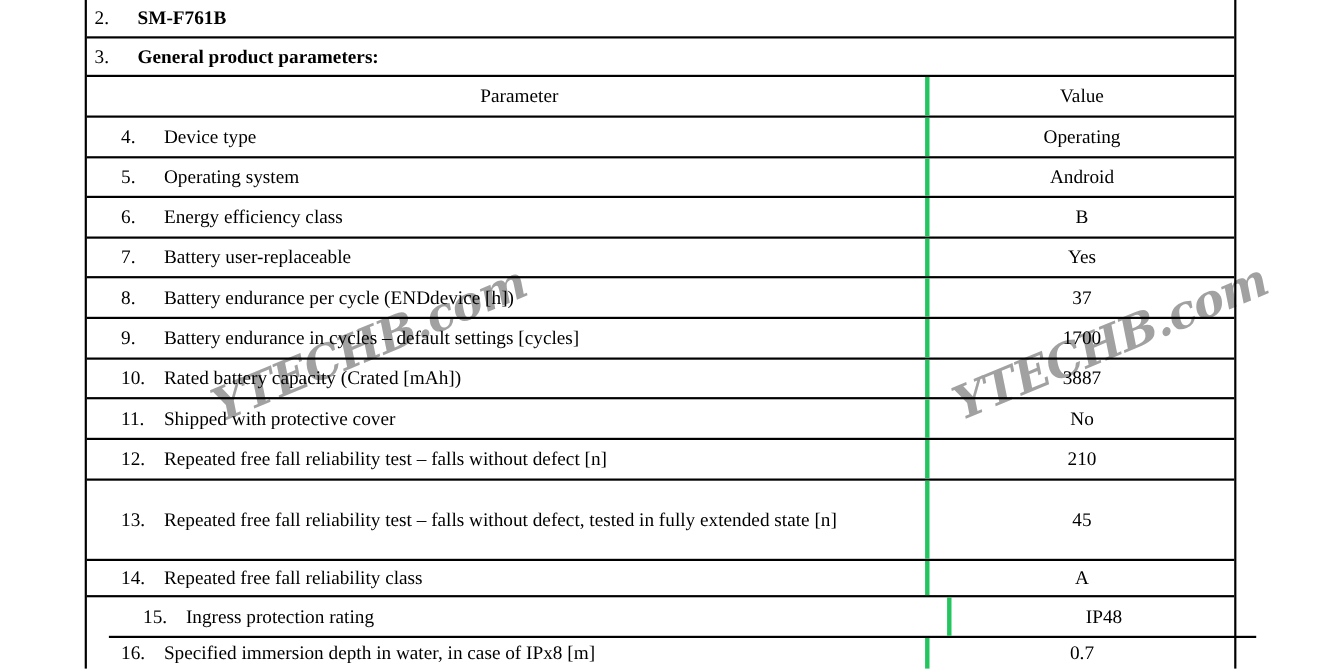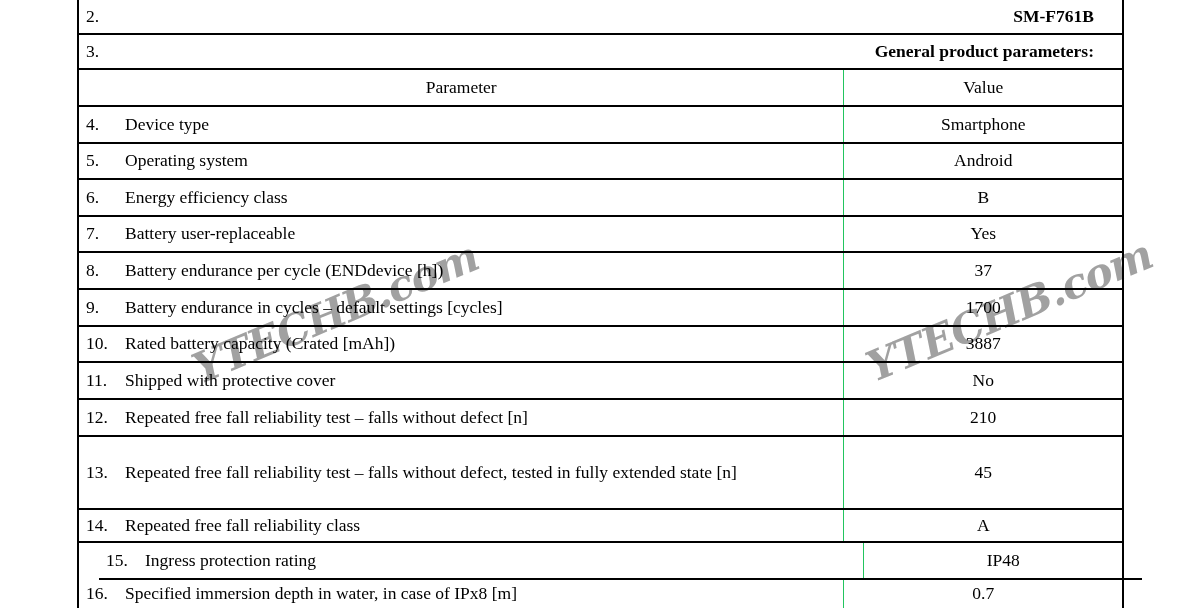--- a/index.html
+++ b/index.html
@@ -56,37 +56,38 @@
   .cell {
     display: flex;
     align-items: center;
     box-sizing: border-box;
     font-size: 17.5px;
     line-height: 1.22;
   }
   .full-cell { width: 100%; }
   .param-cell {
     width: 855px;
-    border-right: 1px solid #22c55e;
+    border-right: 4px solid #22c55e;
+    padding-left: 24px;
   }
   .value-cell {
     width: 310px;
     justify-content: center;
     text-align: center;
   }
   .num {
     flex: 0 0 46px;
     padding-left: 7px;
     box-sizing: border-box;
   }
   .ptext {
     flex: 1 1 auto;
     padding-right: 28px;
   }
-  .bold { font-weight: bold; text-align: right; }
+  .bold { font-weight: bold; }
   .center-head { justify-content: center; text-align: center; }
   
   .h-r2   { height: 35px; }
   .h-r3   { height: 35px; }
   .h-head { height: 37px; }
   .h-a    { height: 37px; }
   .h-b    { height: 36px; }
   .h-tall { height: 73px; }
   .h-r14  { height: 33px; }
   .h-r15  { height: 37px; margin-left: 20px; }
@@ -119,21 +120,21 @@
     <div class="trow h-head">
       <div class="cell param-cell center-head">Parameter</div>
       <div class="cell value-cell">Value</div>
     </div>
 
     <div class="trow h-a">
       <div class="cell param-cell">
         <span class="num">4.</span>
         <span class="ptext">Device type</span>
       </div>
-      <div class="cell value-cell">Smartphone</div>
+      <div class="cell value-cell">Operating</div>
     </div>
 
     <div class="trow h-b">
       <div class="cell param-cell">
         <span class="num">5.</span>
         <span class="ptext">Operating system</span>
       </div>
       <div class="cell value-cell">Android</div>
     </div>
 

